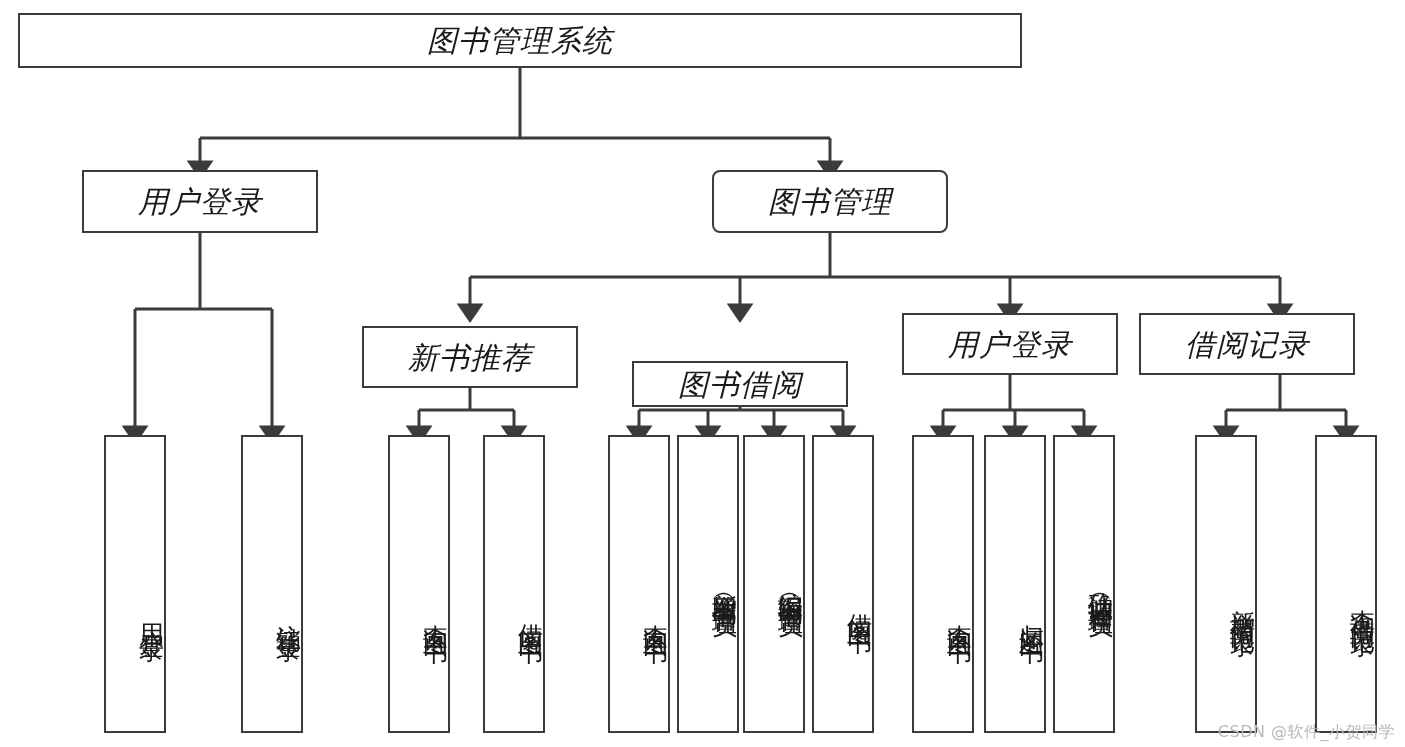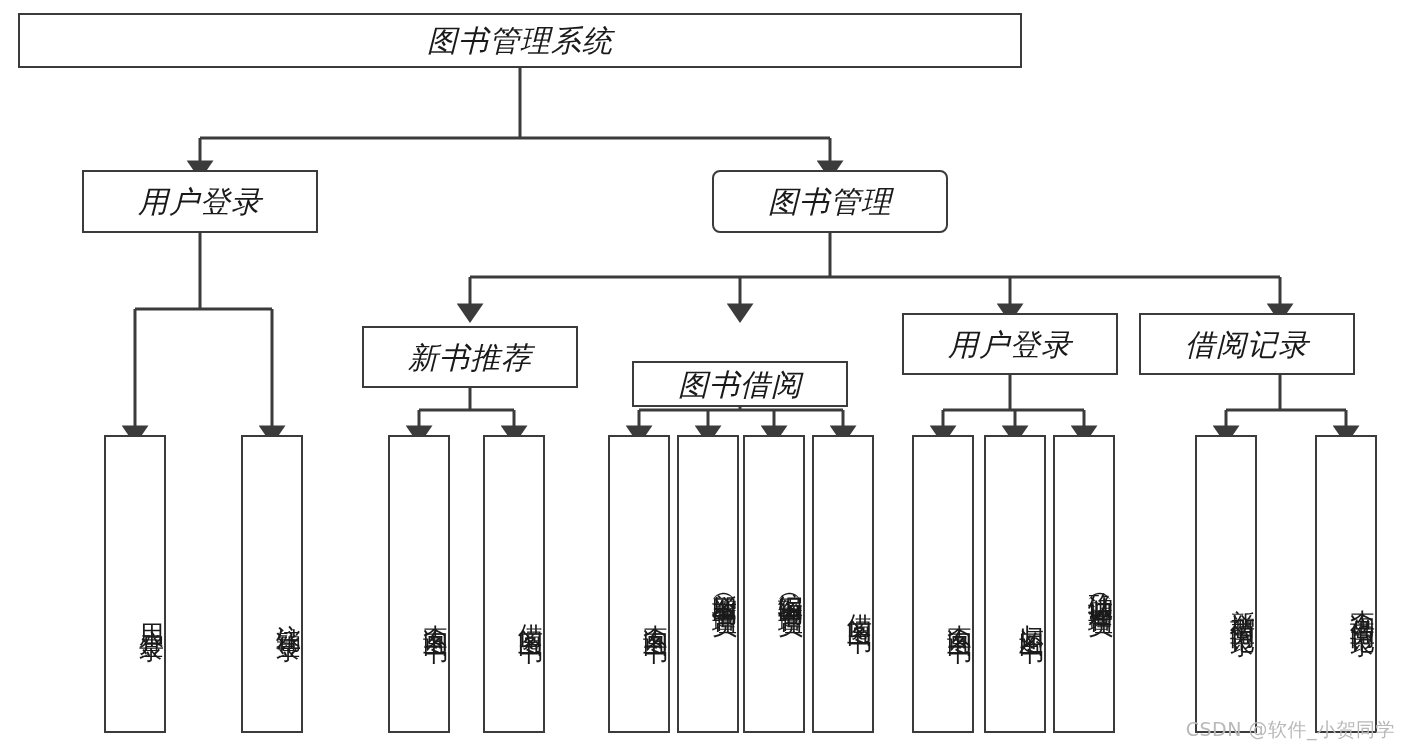--- a/index.html
+++ b/index.html
@@ -61,21 +61,21 @@
   .node.v.mid2 {
     padding-top: 40px;
   }
   .nlabel {
     display: block;
   }
   #watermark {
     position: absolute;
     right: 10px;
     bottom: 4px;
-    font-size: 19px;
+    font-size: 16px;
     color: #b9b9b9;
     letter-spacing: 0.5px;
     white-space: nowrap;
     pointer-events: none;
   }
 </style>
 </head>
 <body>
 
 <div id="canvas">

